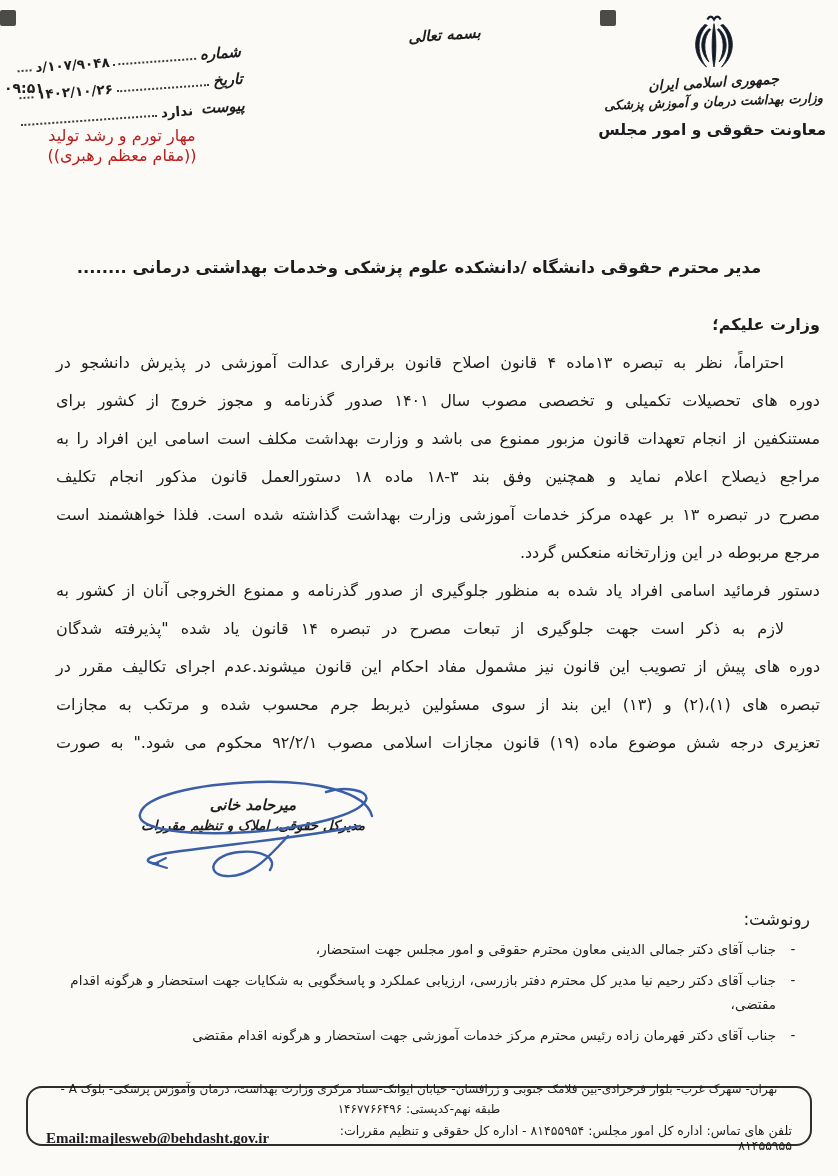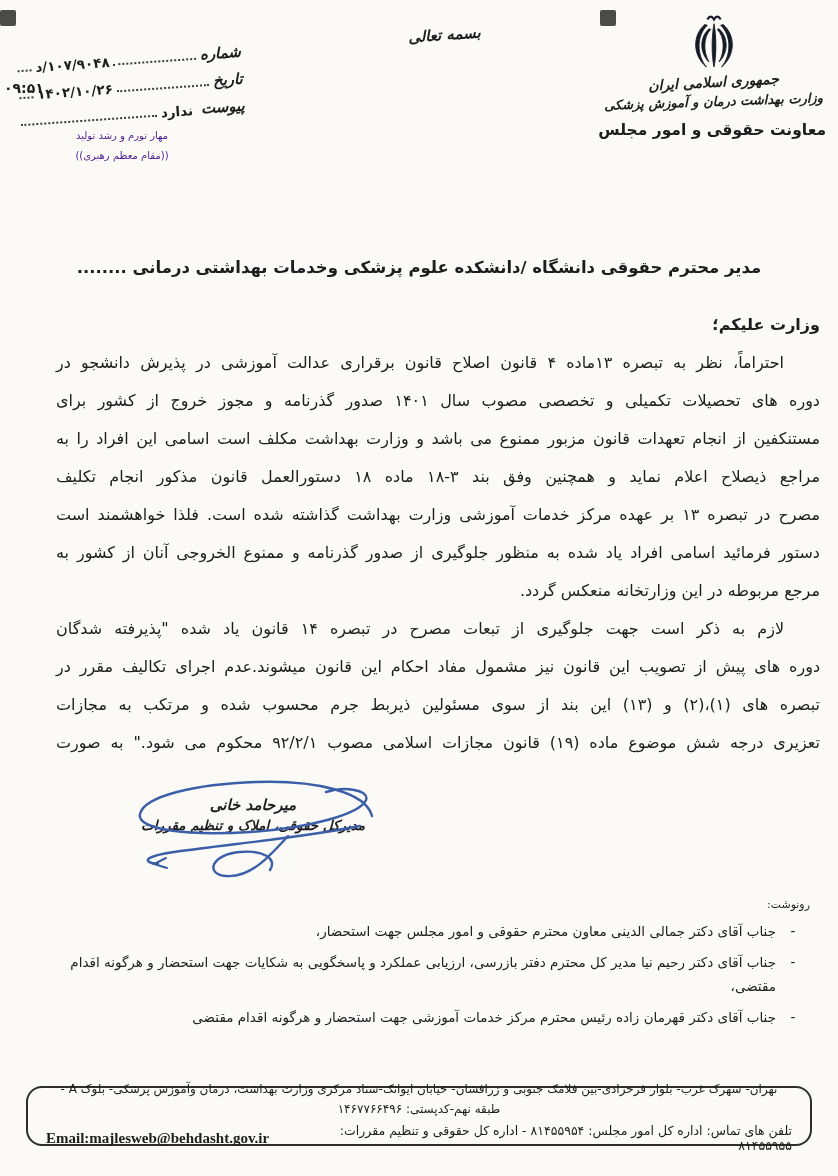--- a/index.html
+++ b/index.html
@@ -13,21 +13,21 @@
   .rtl{direction:rtl;}
 
   
   .stamp{left:14px;top:40px;width:228px;transform:rotate(-4deg);transform-origin:60% 40%;}
   .stamp-row{display:flex;direction:rtl;align-items:flex-end;height:27px;}
   .stamp-label{font-style:italic;font-weight:bold;font-size:15px;white-space:nowrap;}
   .leader{flex:1;border-bottom:2px dotted #3b3b3b;margin:0 4px 4px 4px;min-width:8px;}
   .leader-sm{width:14px;flex:none;}
   .stamp-value{font-weight:bold;font-size:13.5px;white-space:nowrap;letter-spacing:.5px;}
   .clock{left:4px;top:80px;font-weight:bold;font-size:14px;}
-  .slogan-box{left:42px;top:126px;width:160px;text-align:center;font-size:10px;line-height:20px;color:#4c1d95;}
+  .slogan-box{left:42px;top:126px;width:160px;text-align:center;font-size:16px;line-height:20px;color:#b91c1c;}
 
   
   .bismillah{left:408px;top:26px;font-size:15px;font-weight:bold;font-style:italic;transform:rotate(-4deg);}
   .letterhead{right:12px;top:12px;width:225px;text-align:center;}
   .emblem{display:block;margin:0 auto 2px auto;}
   .country{font-size:14px;font-weight:bold;font-style:italic;transform:rotate(-3deg);white-space:nowrap;}
   .ministry{font-size:13px;font-weight:bold;font-style:italic;transform:rotate(-2deg);margin-top:4px;white-space:nowrap;}
   .department{font-size:15.5px;font-weight:bold;margin-top:12px;white-space:nowrap;text-align:center;}
 
   
@@ -39,21 +39,21 @@
   .bline.end{text-align:right;text-align-last:right;}
 
   
   .sig-block{left:128px;top:796px;width:250px;text-align:center;font-style:italic;}
   .sig-name{font-weight:bold;font-size:15px;}
   .sig-title{font-weight:bold;font-size:13.5px;margin-top:3px;}
   .sig-svg{position:absolute;left:-18px;top:-30px;pointer-events:none;}
 
   
   .cc-block{right:28px;left:56px;top:898px;font-size:13.5px;}
-  .cc-label{font-size:11px;margin-bottom:8px;}
+  .cc-label{font-size:17px;margin-bottom:8px;margin-top:11px;}
   .cc-item{display:flex;direction:rtl;line-height:24px;margin-bottom:7px;}
   .cc-marker{width:34px;flex:none;text-align:center;}
   .cc-text{flex:1;text-align:right;}
 
   
   .footer-box{left:26px;right:26px;top:1086px;height:60px;border:2px solid #2e2e2e;border-radius:16px;
     display:flex;flex-direction:column;justify-content:center;gap:4px;padding:4px 18px;box-sizing:border-box;}
   .footer-line1{text-align:center;font-size:12px;line-height:20px;}
   .footer-line2{display:flex;direction:rtl;justify-content:center;align-items:center;gap:26px;font-size:12.5px;}
   .footer-email{direction:ltr;font-family:"Liberation Serif","DejaVu Serif",serif;font-weight:bold;font-size:15px;}
@@ -113,22 +113,22 @@
 
 <div class="abs recipient rtl">مدیر محترم حقوقی دانشگاه /دانشکده علوم پزشکی وخدمات بهداشتی درمانی ........</div>
 <div class="abs salutation rtl">وزارت علیکم؛</div>
 
 <div class="abs body-block rtl">
   <div class="bline first">احتراماً، نظر به تبصره ۱۳ماده ۴ قانون اصلاح قانون برقراری عدالت آموزشی در پذیرش دانشجو در</div>
   <div class="bline">دوره های تحصیلات تکمیلی و تخصصی مصوب سال ۱۴۰۱ صدور گذرنامه و مجوز خروج از کشور برای</div>
   <div class="bline">مستنکفین از انجام تعهدات قانون مزبور ممنوع می باشد و وزارت بهداشت مکلف است اسامی این افراد را به</div>
   <div class="bline">مراجع ذیصلاح اعلام نماید و همچنین وفق بند ۳-۱۸ ماده ۱۸ دستورالعمل قانون مذکور انجام تکلیف</div>
   <div class="bline">مصرح در تبصره ۱۳ بر عهده مرکز خدمات آموزشی وزارت بهداشت گذاشته شده است. فلذا خواهشمند است</div>
+  <div class="bline end">مرجع مربوطه در این وزارتخانه منعکس گردد.</div>
   <div class="bline">دستور فرمائید اسامی افراد یاد شده به منظور جلوگیری از صدور گذرنامه و ممنوع الخروجی آنان از کشور به</div>
-  <div class="bline end">مرجع مربوطه در این وزارتخانه منعکس گردد.</div>
   <div class="bline first">لازم به ذکر است جهت جلوگیری از تبعات مصرح در تبصره ۱۴ قانون یاد شده "پذیرفته شدگان</div>
   <div class="bline">دوره های پیش از تصویب این قانون نیز مشمول مفاد احکام این قانون میشوند.عدم اجرای تکالیف مقرر در</div>
   <div class="bline">تبصره های (۱)،(۲) و (۱۳) این بند از سوی مسئولین ذیربط جرم محسوب شده و مرتکب به مجازات</div>
   <div class="bline">تعزیری درجه شش موضوع ماده (۱۹) قانون مجازات اسلامی مصوب ۹۲/۲/۱ محکوم می شود." به صورت</div>
 </div>
 
 <div class="abs sig-block">
   <svg class="sig-svg" width="290" height="120" viewBox="0 0 290 120" aria-hidden="true">
     <g fill="none" stroke="#3a5ea8" stroke-width="2.4" stroke-linecap="round">
       <path d="M262 50 C256 26 206 14 146 16 C86 18 34 30 30 48 C26 64 80 70 140 66 C200 62 250 48 256 34 C260 24 234 20 216 26"></path>

